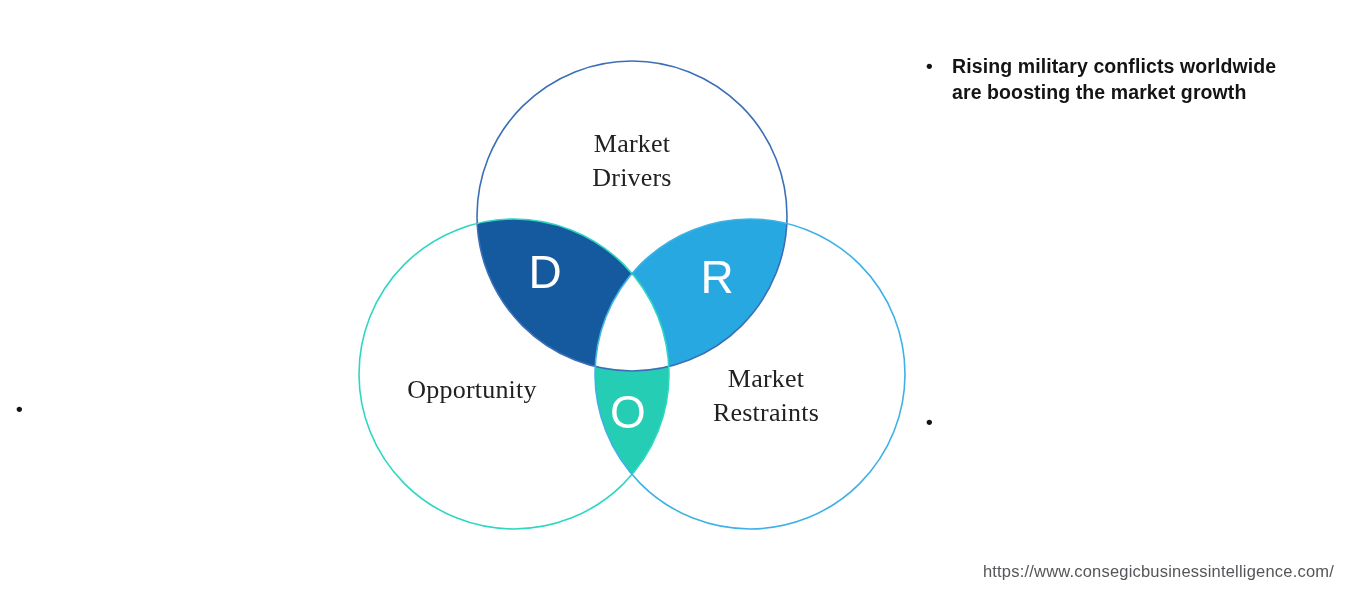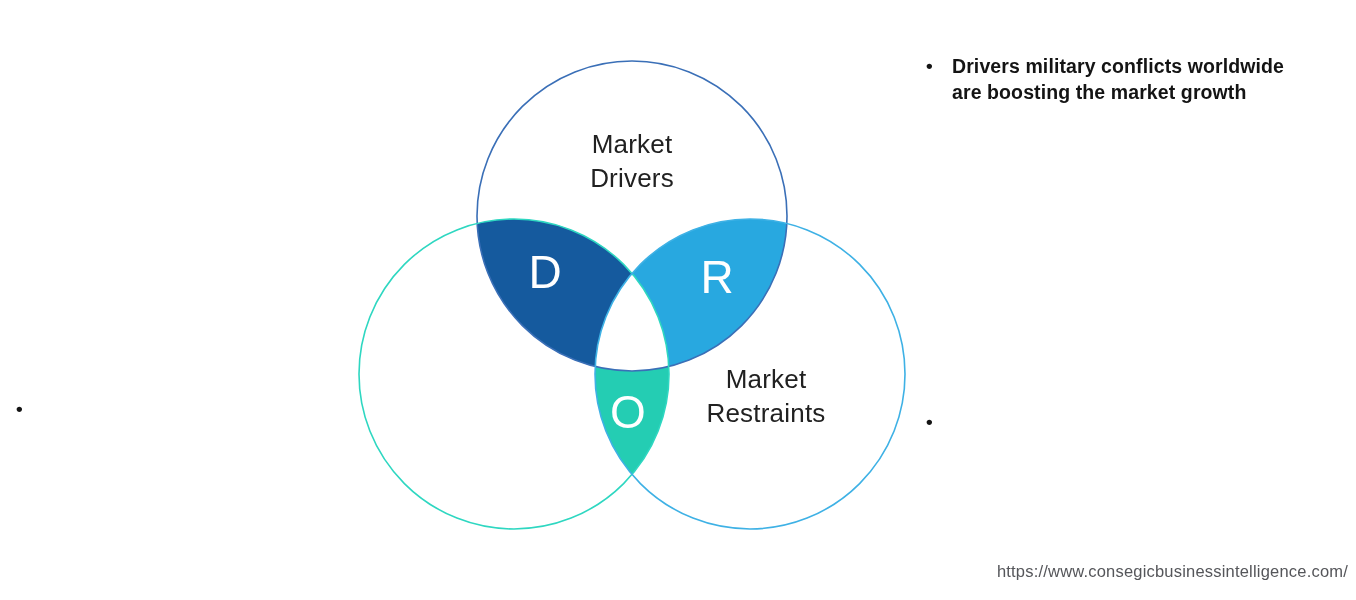--- a/index.html
+++ b/index.html
@@ -26,20 +26,21 @@
   }
   .vlabel {
     position: absolute;
     text-align: center;
     font-size: 26px;
     line-height: 34px;
     font-weight: 400;
     color: #212121;
     white-space: pre-line;
     letter-spacing: 0.2px;
+    font-family: Liberation Serif, serif;
   }
   .letter {
     position: absolute;
     width: 64px;
     height: 64px;
     display: flex;
     align-items: center;
     justify-content: center;
     font-size: 46px;
     font-weight: 400;
@@ -61,21 +62,21 @@
   .bullet .btext {
     font-size: 19.5px;
     line-height: 26px;
     font-weight: 600;
     color: #141414;
     white-space: pre-line;
     letter-spacing: 0.1px;
   }
   .source {
     position: absolute;
-    right: 8px;
+    right: 22px;
     top: 562px;
     font-size: 16.5px;
     font-weight: 400;
     color: #55565a;
     letter-spacing: 0.2px;
   }
 </style>
 </head>
 <body>
 
@@ -109,30 +110,31 @@
       </g>
     </g>
 
     <circle class="outline" cx="632" cy="216" r="155" stroke="#3a6fb7"></circle>
     <circle class="outline" cx="514" cy="374" r="155" stroke="#2ed7c1"></circle>
     <circle class="outline" cx="750" cy="374" r="155" stroke="#3eb1e5"></circle>
   </svg>
 
   <div class="vlabel" style="left:532px; top:127px; width:200px;">Market
 Drivers</div>
+  <div class="vlabel" style="left:372px; top:373px; width:200px;">Opportunity</div>
   <div class="vlabel" style="left:666px; top:362px; width:200px;">Market
 Restraints</div>
 
   <div class="letter" style="left:513px; top:240px;">D</div>
   <div class="letter" style="left:685px; top:245px;">R</div>
   <div class="letter" style="left:596px; top:380px;">O</div>
 
   <div class="bullet" style="left:926px; top:53px; width:400px;">
     <span class="marker">•</span>
-    <span class="btext">Drivers military conflicts worldwide
+    <span class="btext">Rising military conflicts worldwide
 are boosting the market growth</span>
   </div>
 
   <div class="bullet" style="left:926px; top:409px; width:400px;">
     <span class="marker">•</span>
   </div>
 
   <div class="bullet" style="left:16px; top:396px; width:330px;">
     <span class="marker">•</span>
   </div>

